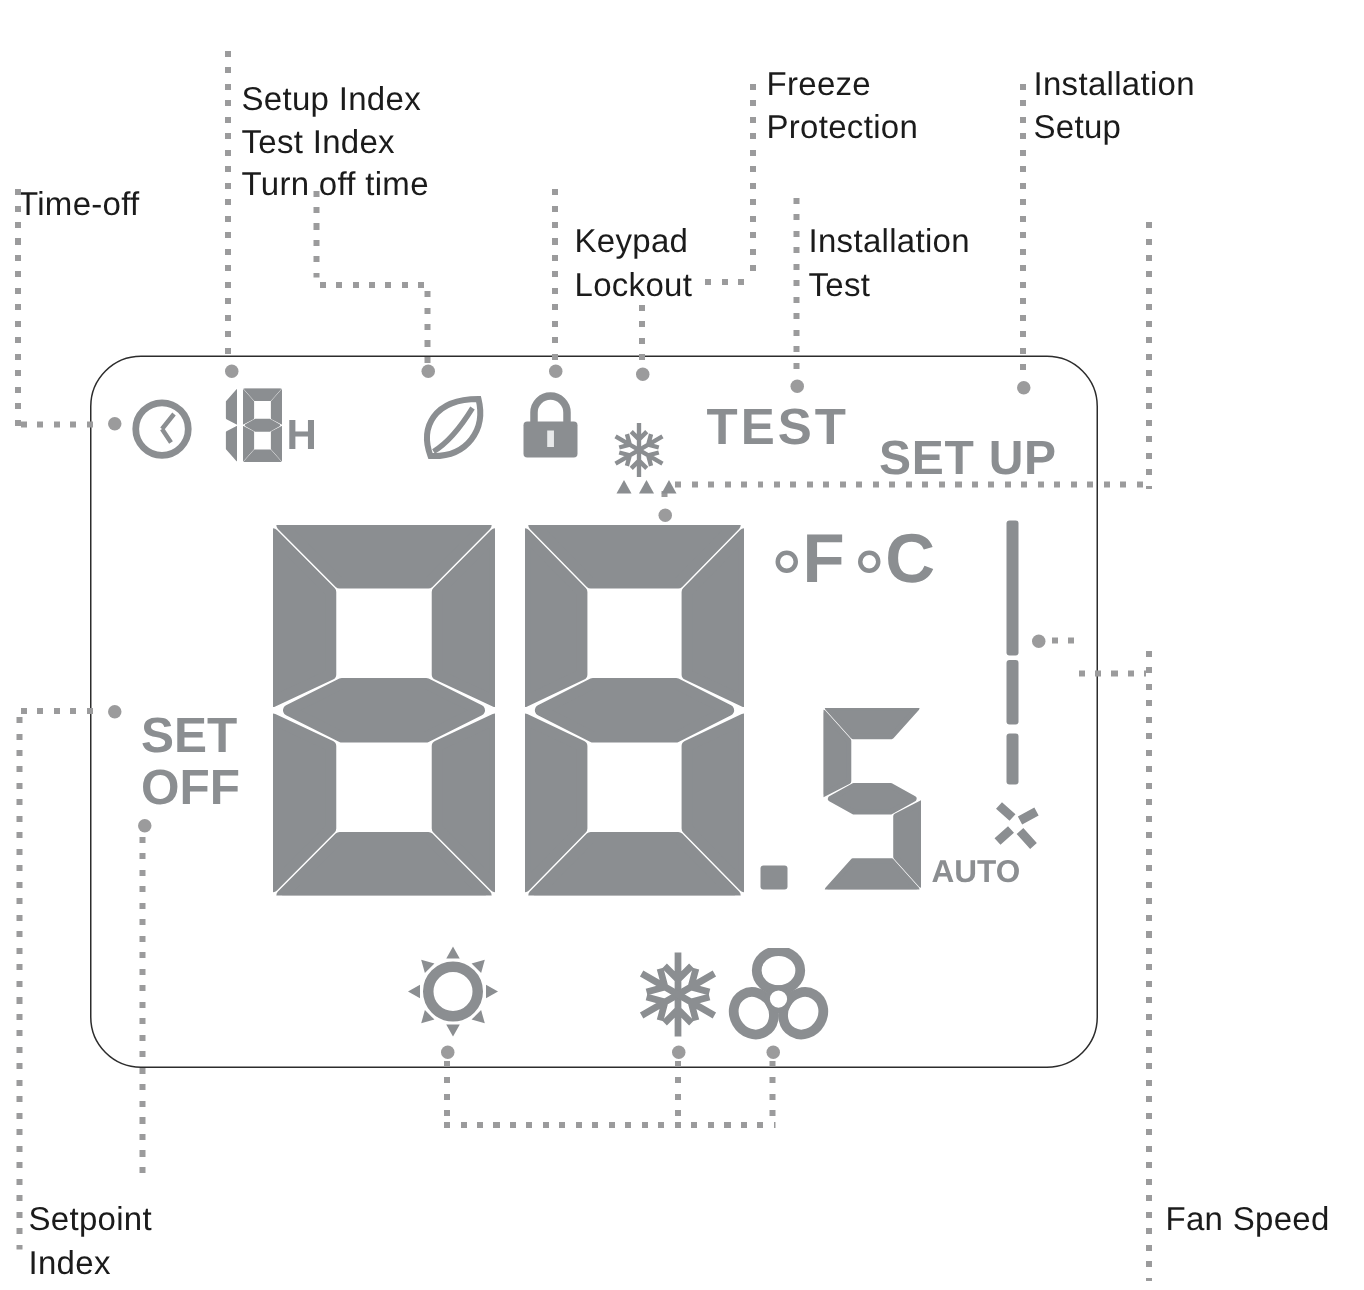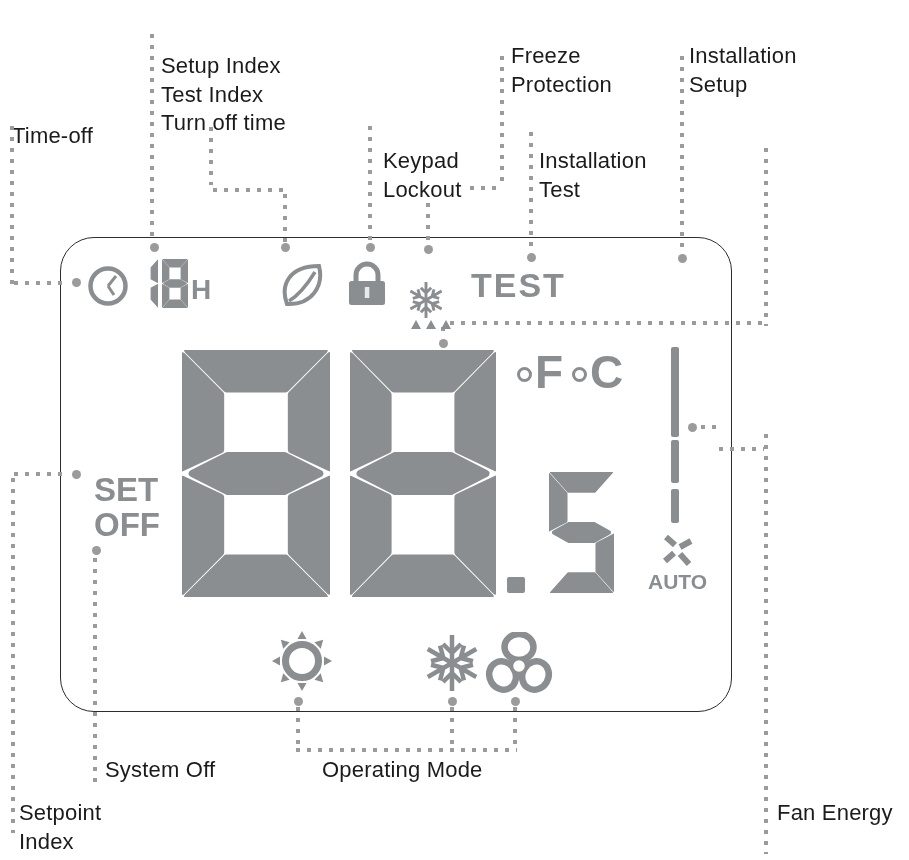--- a/index.html
+++ b/index.html
@@ -53,25 +53,23 @@
 Turn off time</div>
   <div class="lbl" style="left:12px;top:122px;">Time-off</div>
   <div class="lbl" style="left:511px;top:42px;">Freeze
 Protection</div>
   <div class="lbl" style="left:383px;top:147px;">Keypad
 Lockout</div>
   <div class="lbl" style="left:539px;top:147px;">Installation
 Test</div>
   <div class="lbl" style="left:689px;top:42px;">Installation
 Setup</div>
-  <div class="lbl" style="left:105px;top:756px;">System Off</div>
-  <div class="lbl" style="left:322px;top:756px;">Operating Mode</div>
   <div class="lbl" style="left:19px;top:799px;">Setpoint
 Index</div>
-  <div class="lbl" style="left:777px;top:799px;">Fan Energy</div>
+  <div class="lbl" style="left:777px;top:799px;">Fan Speed</div>
 
   <div class="dv" style="left:10px;top:126px;height:158px;"></div>
   <div class="dh" style="left:14px;top:281px;width:54px;"></div>
   <div class="cdot" style="left:72px;top:278px;"></div>
 
   <div class="dv" style="left:150px;top:34px;height:208px;"></div>
   <div class="cdot" style="left:150px;top:243px;"></div>
 
   <div class="dv" style="left:209px;top:127px;height:58px;"></div>
   <div class="dh" style="left:213px;top:188px;width:70px;"></div>
@@ -178,20 +176,21 @@
 
   <span class="ico" style="left:408px;top:318px;">
     <svg width="46" height="12" viewBox="0 0 46 12" fill="currentColor">
       <polygon points="3,11 8,2 13,11"></polygon>
         <polygon points="18,11 23,2 28,11"></polygon>
         <polygon points="33,11 38,2 43,11"></polygon>
     </svg>
   </span>
 
   <div class="lcdtxt" style="left:471px;top:266px;font-size:34px;letter-spacing:2px;">TEST</div>
+  <div class="lcdtxt" style="left:586px;top:287px;font-size:32px;letter-spacing:0.5px;">SET UP</div>
 
   <div class="lcdtxt" style="left:94px;top:472px;font-size:33px;line-height:35px;">SET
 OFF</div>
 
   <div class="segbox" id="temp-digits">
       <div class="cell c0">
         <svg viewBox="0 0 100 166" preserveAspectRatio="none">
           <polygon points="4,0 96,0 70,26 30,26"></polygon>
           <polygon points="100,4 100,79 74,67 74,30"></polygon>
           <polygon points="100,87 100,162 74,136 74,99"></polygon>
@@ -233,21 +232,21 @@
 
   <div class="bar" style="left:671px;top:347px;height:90px;"></div>
   <div class="bar" style="left:671px;top:440px;height:43px;"></div>
   <div class="bar" style="left:671px;top:489px;height:34px;"></div>
 
   <span class="ico" style="left:659px;top:534px;">
     <svg width="38" height="32" viewBox="0 0 38 32" stroke="currentColor" stroke-width="6" fill="none">
       <path d="M7,3 L16,11 M32,7 L21,13 M6,27 L15,19 M30,30 L21,20"></path>
     </svg>
   </span>
-  <div class="lcdtxt" style="left:648px;top:570px;font-size:21px;text-align:right;">AUTO</div>
+  <div class="lcdtxt" style="left:621px;top:570px;font-size:21px;text-align:right;">AUTO</div>
 
   <span class="ico" style="left:271px;top:627px;">
     <svg width="62" height="66" viewBox="0 0 62 66" fill="currentColor">
       <circle cx="31" cy="34" r="16.5" fill="none" stroke="currentColor" stroke-width="7"></circle>
       <g>
         <polygon points="31,4 26.5,12 35.5,12"></polygon>
         <polygon points="31,4 26.5,12 35.5,12" transform="rotate(45 31 34)"></polygon>
         <polygon points="31,4 26.5,12 35.5,12" transform="rotate(90 31 34)"></polygon>
         <polygon points="31,4 26.5,12 35.5,12" transform="rotate(135 31 34)"></polygon>
         <polygon points="31,4 26.5,12 35.5,12" transform="rotate(180 31 34)"></polygon>

